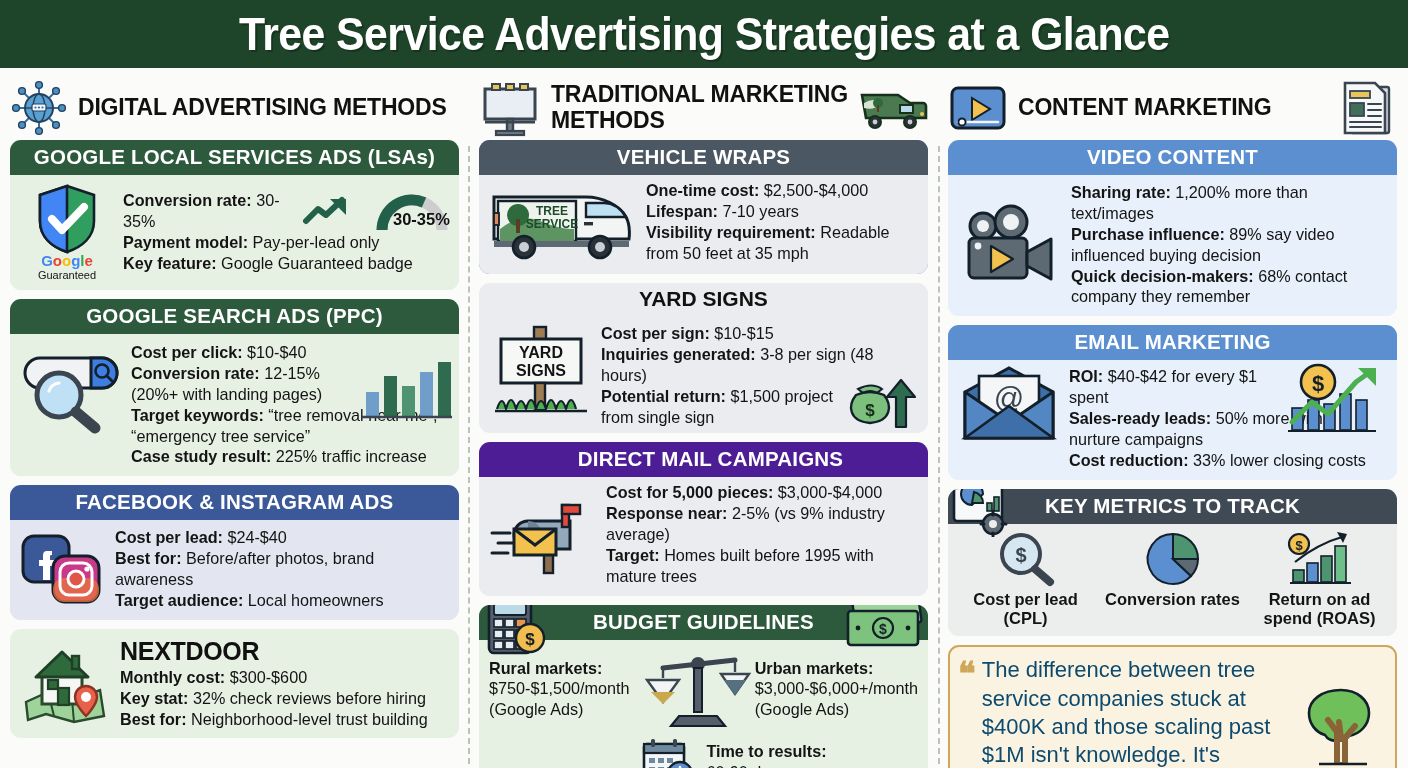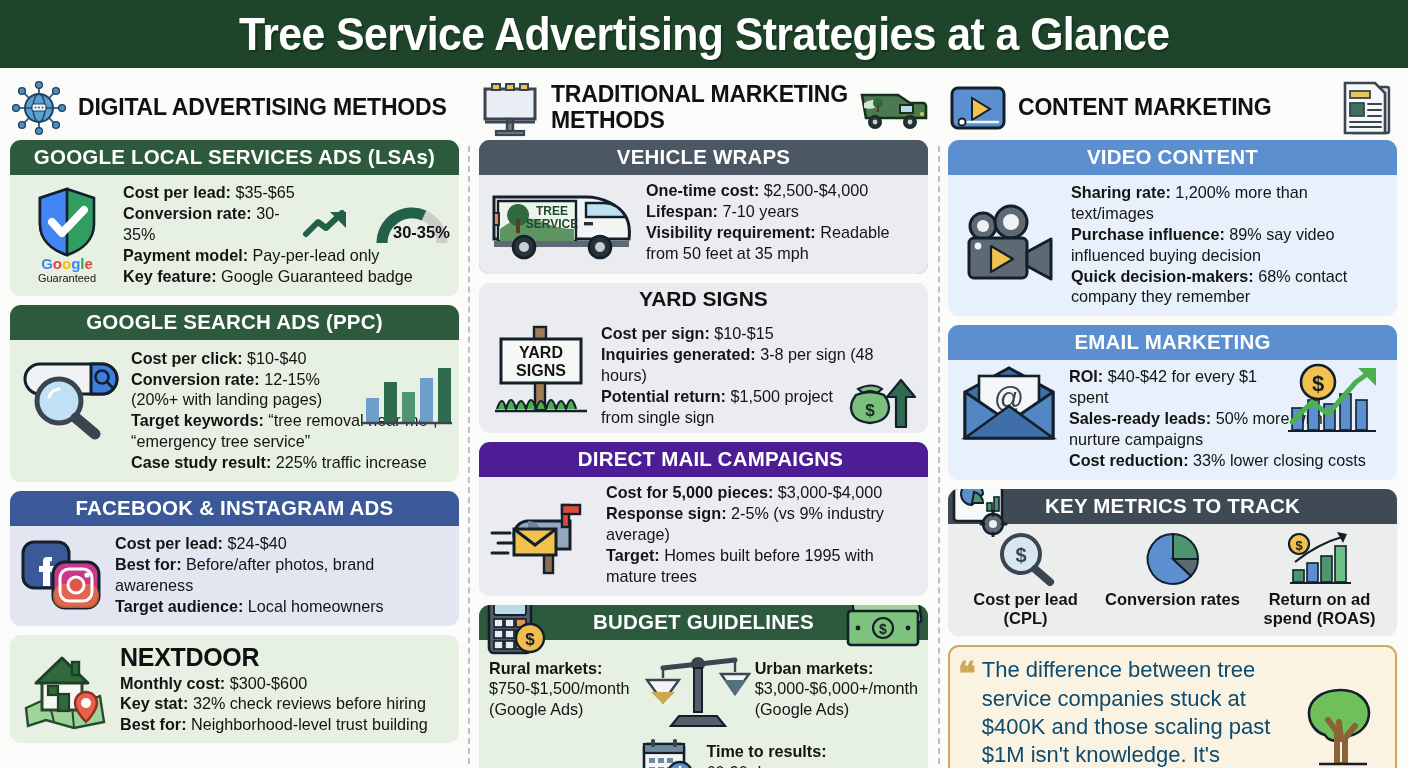--- a/index.html
+++ b/index.html
@@ -159,21 +159,20 @@
               <path d="M35 4 L62 13 v26 c0 16-12 26-27 31C20 65 8 55 8 39 V13 Z" fill="#2f9e5e" stroke="#13202b" stroke-width="2.6"></path>
               <path d="M35 4 L8 13 v26 c0 16 12 26 27 31 Z" fill="#4285f4" stroke="#13202b" stroke-width="2.6"></path>
               <path d="M20 37 l10 11 22-23" fill="none" stroke="#ffffff" stroke-width="8" stroke-linecap="round" stroke-linejoin="round"></path>
             </svg>
             <div style="font-size:15px;font-weight:700;margin-top:-2px">
               <span style="color:#4285f4">G</span><span style="color:#ea4335">o</span><span style="color:#fbbc05">o</span><span style="color:#4285f4">g</span><span style="color:#34a853">l</span><span style="color:#ea4335">e</span>
             </div>
             <div style="font-size:11px;color:#141414">Guaranteed</div>
           </div>
           <div class="lines">
-            <div class="ln"><b>Cost per lead:</b> <span>$35-$65</span></div>
             <div class="ln" style="display:flex;align-items:center;gap:20px">
               <span><b>Conversion rate:</b> <span>30-35%</span></span>
               <span style="margin-left:2px">
                 <svg width="52" height="30" viewBox="0 0 52 30">
                     <path d="M4 25 L16 13 L24 19 L40 4" fill="none" stroke="#23604a" stroke-width="6" stroke-linecap="round" stroke-linejoin="round"></path>
                     <path d="M28 3 h16 v16 z" fill="#23604a"></path>
                   </svg>
               </span>
               <span style="position:relative;display:inline-block">
                 <svg width="76" height="42" viewBox="0 0 76 42">
@@ -376,21 +375,21 @@
               <path d="M40 26 h42 v28 h-42 a14 14 0 0 1 0-28 z" fill="#93a8bb" stroke="#13202b" stroke-width="3"></path>
               <path d="M40 26 a14 14 0 0 1 14 14 v14 h-14 z" fill="#6f8296"></path>
               <rect x="74" y="10" width="7" height="22" fill="#e04a3c" stroke="#13202b" stroke-width="2.4"></rect>
               <rect x="74" y="10" width="18" height="9" fill="#e04a3c" stroke="#13202b" stroke-width="2.4"></rect>
               <path d="M26 34 h42 v26 h-42 z" fill="#f2c14e" stroke="#13202b" stroke-width="3"></path>
               <path d="M26 34 l21 16 l21-16" fill="none" stroke="#13202b" stroke-width="3"></path>
             </svg>
           </span>
           <div class="lines">
             <div class="ln"><b>Cost for 5,000 pieces:</b> <span>$3,000-$4,000</span></div>
-            <div class="ln"><b>Response sign:</b> <span>2-5% (vs 9% industry average)</span></div>
+            <div class="ln"><b>Response near:</b> <span>2-5% (vs 9% industry average)</span></div>
             <div class="ln"><b>Target:</b> <span>Homes built before 1995 with mature trees</span></div>
           </div>
         </div>
       </div>
 
       <div class="card green">
         <div class="hdr" style="position:relative">
           <span style="position:absolute;left:4px;top:-10px">
             <svg width="66" height="60" viewBox="0 0 66 60">
               <rect x="6" y="4" width="42" height="54" rx="5" fill="#555f6b" stroke="#13202b" stroke-width="2.6"></rect>

